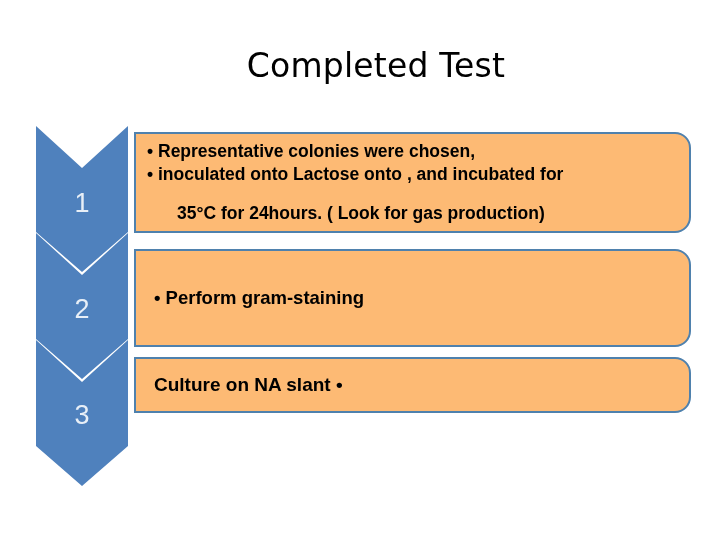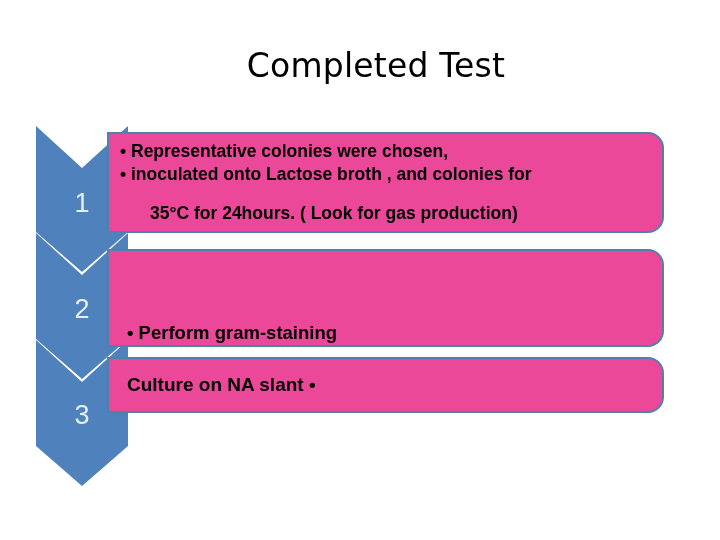--- a/index.html
+++ b/index.html
@@ -64,34 +64,34 @@
     color: #e8eff7;
     left: 36px;
   }
   #step-number-1 { top: 188px; }
   #step-number-2 { top: 294px; }
   #step-number-3 { top: 400px; }
 
   
   .step-box {
     position: absolute;
-    left: 107px;
+    left: 134px;
     width: 557px;
     box-sizing: border-box;
-    background: #ec4899;
+    background: #fdba74;
     border: 2px solid #4f81ad;
     border-top-left-radius: 0;
     border-bottom-left-radius: 0;
     border-top-right-radius: 16px;
     border-bottom-right-radius: 16px;
     display: flex;
     align-items: center;
   }
   #step-box-1 { top: 132px; height: 101px; }
-  #step-box-2 { top: 249px; height: 98px; align-items: flex-end; }
+  #step-box-2 { top: 249px; height: 98px; }
   #step-box-3 { top: 357px; height: 56px; }
 
   .step-text {
     font-family: "Liberation Sans", sans-serif;
     font-weight: bold;
     font-size: 17.5px;
     color: #000000;
     line-height: 1.30;
     width: 100%;
     padding-left: 11px;
@@ -130,21 +130,21 @@
     <polygon class="chev-hit" points="36,340 82,382 128,340 128,446 82,486 36,446" fill="#4f81bd"></polygon>
   </svg>
 
   <div class="step-number" id="step-number-1">1</div>
   <div class="step-number" id="step-number-2">2</div>
   <div class="step-number" id="step-number-3">3</div>
 
   <div class="step-box" id="step-box-1">
     <div class="step-text" id="step-text-1">
       <span class="bullet-line">• Representative colonies were chosen,</span>
-      <span class="bullet-line">• inoculated onto Lactose broth , and colonies for</span>
+      <span class="bullet-line">• inoculated onto Lactose onto , and incubated for</span>
       <span class="cont-line">35°C for 24hours. ( Look for gas production)</span>
     </div>
   </div>
 
   <div class="step-box" id="step-box-2">
     <div class="step-text" id="step-text-2">
       <span class="bullet-line">• Perform gram-staining</span>
     </div>
   </div>
 

